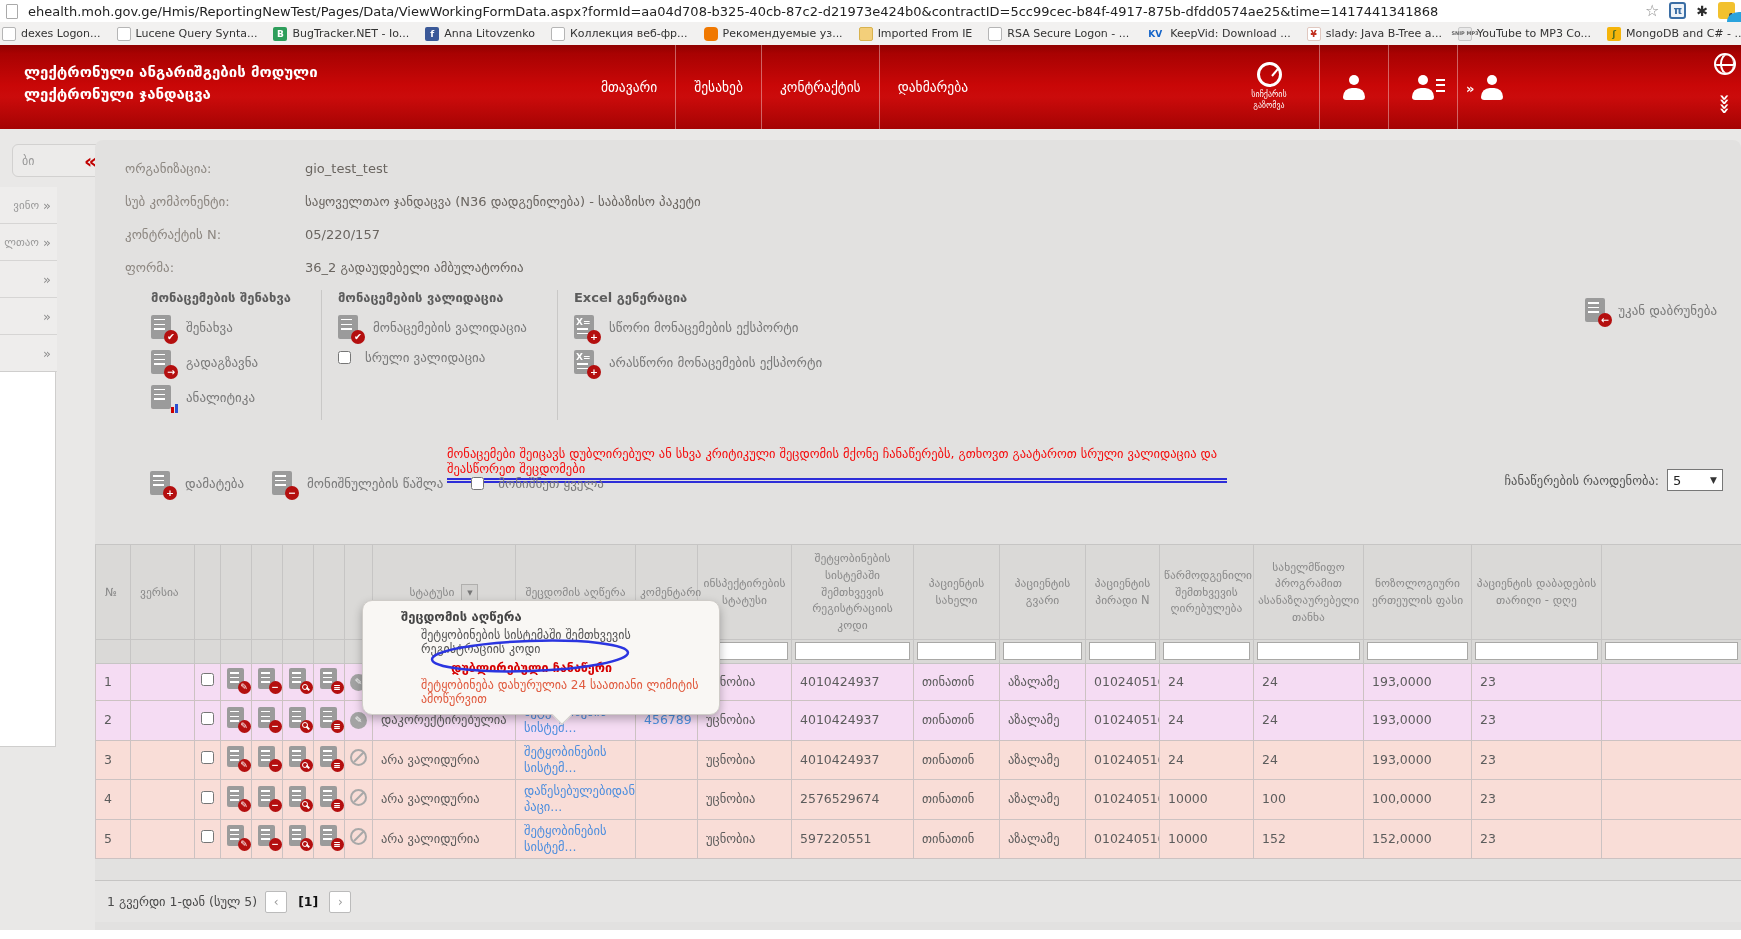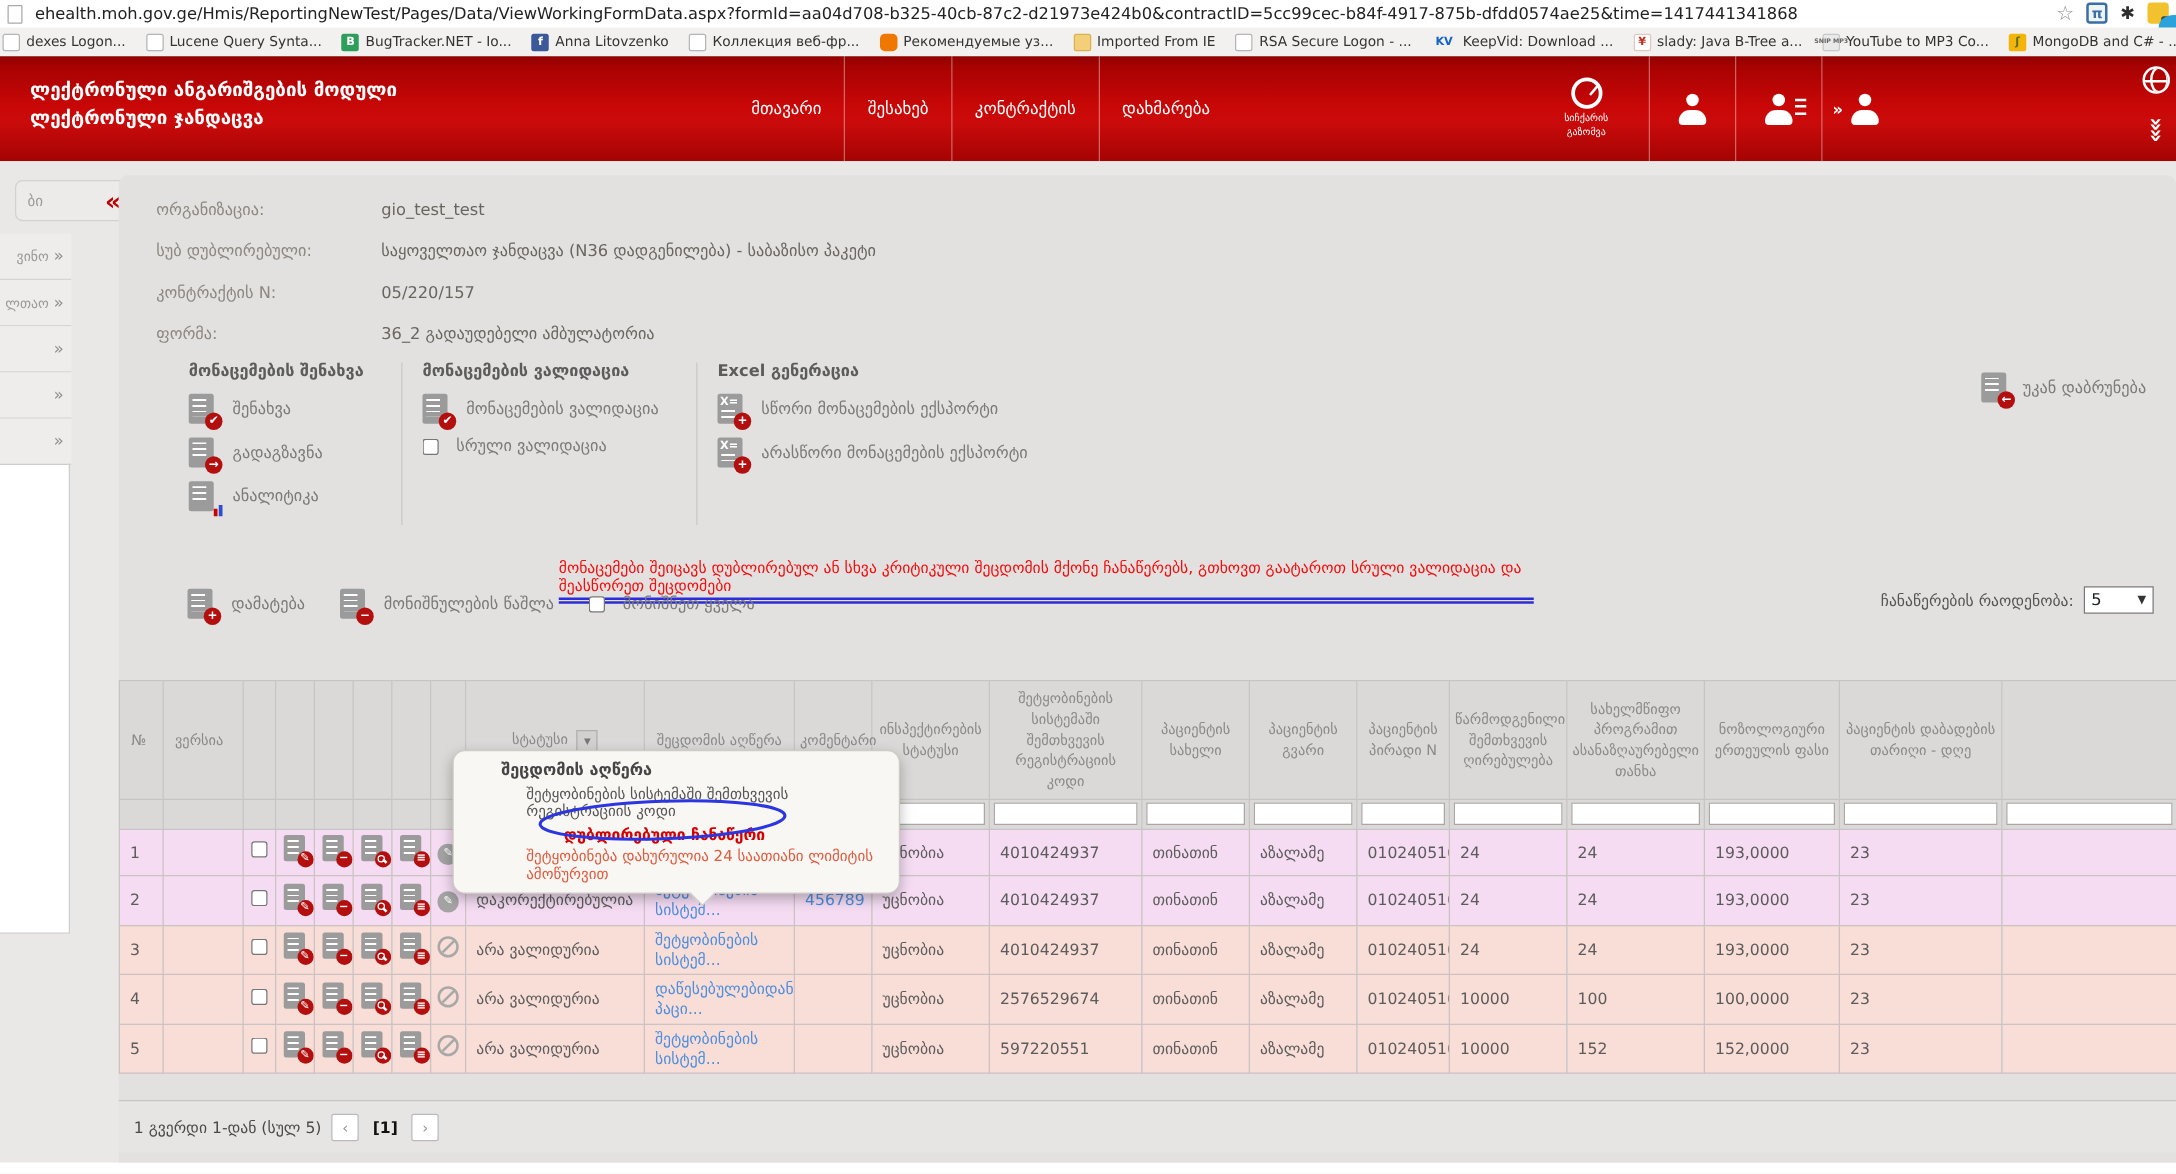--- a/index.html
+++ b/index.html
@@ -330,21 +330,21 @@
 <div class="sb-panel"></div>
 
 <div class="card">
 
   <div class="info">
     <div class="inf">
         <span class="l">ორგანიზაცია:</span>
         <span class="v">gio_test_test</span>
       </div>
     <div class="inf">
-        <span class="l">სუბ დუბლირებული:</span>
+        <span class="l">სუბ კომპონენტი:</span>
         <span class="v">საყოველთაო ჯანდაცვა (N36 დადგენილება) - საბაზისო პაკეტი</span>
       </div>
     <div class="inf">
         <span class="l">კონტრაქტის N:</span>
         <span class="v">05/220/157</span>
       </div>
     <div class="inf">
         <span class="l">ფორმა:</span>
         <span class="v">36_2 გადაუდებელი ამბულატორია</span>
       </div>

